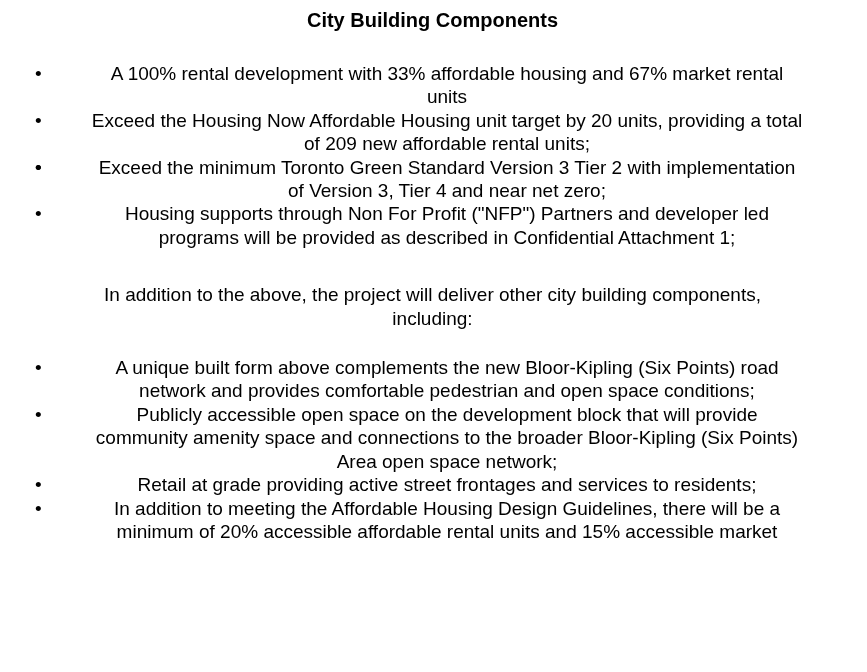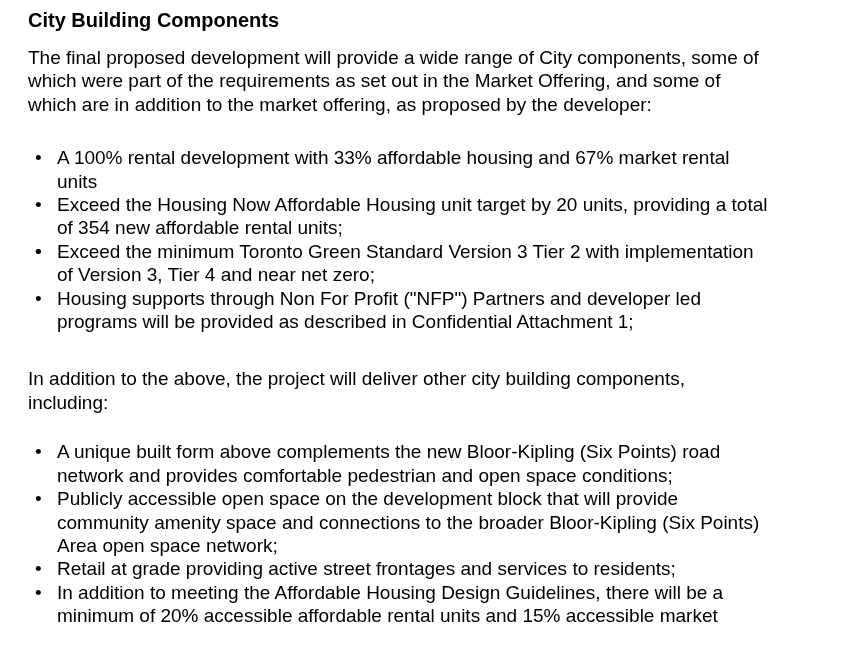--- a/index.html
+++ b/index.html
@@ -15,20 +15,21 @@
     font-size: 19px;
     line-height: 23.4px;
     color: #000000;
     -webkit-font-smoothing: antialiased;
   }
   .page {
     box-sizing: border-box;
     width: 867px;
     height: 672px;
     padding: 8px 30px 0 28px;
+    text-align: center;
   }
   .doc-heading {
     margin: 0 0 14px 0;
     font-size: 20px;
     font-weight: bold;
     line-height: 24px;
     white-space: pre-line;
   }
   p.body-para {
     margin: 0;
@@ -57,29 +58,26 @@
     top: 0;
   }
 </style>
 </head>
 <body>
 
 <div class="page">
 
   <h1 class="doc-heading">City Building Components</h1>
 
-  <p class="body-para">The final proposed development will provide a wide range of City components, some of
-which were part of the requirements as set out in the Market Offering, and some of
-which are in addition to the market offering, as proposed by the developer:</p>
 
   <ul class="doc-list">
     <li><span class="bullet-glyph">•</span><span>A 100% rental development with 33% affordable housing and 67% market rental
 units</span></li>
     <li><span class="bullet-glyph">•</span><span>Exceed the Housing Now Affordable Housing unit target by 20 units, providing a total
-of 354 new affordable rental units;</span></li>
+of 209 new affordable rental units;</span></li>
     <li><span class="bullet-glyph">•</span></li>
     <li><span class="bullet-glyph">•</span><span>Exceed the minimum Toronto Green Standard Version 3 Tier 2 with implementation
 of Version 3, Tier 4 and near net zero;</span></li>
     <li><span class="bullet-glyph">•</span><span>Housing supports through Non For Profit ("NFP") Partners and developer led
 programs will be provided as described in Confidential Attachment 1;</span></li>
   </ul>
 
   <p class="body-para second-para">In addition to the above, the project will deliver other city building components,
 including:</p>
 

